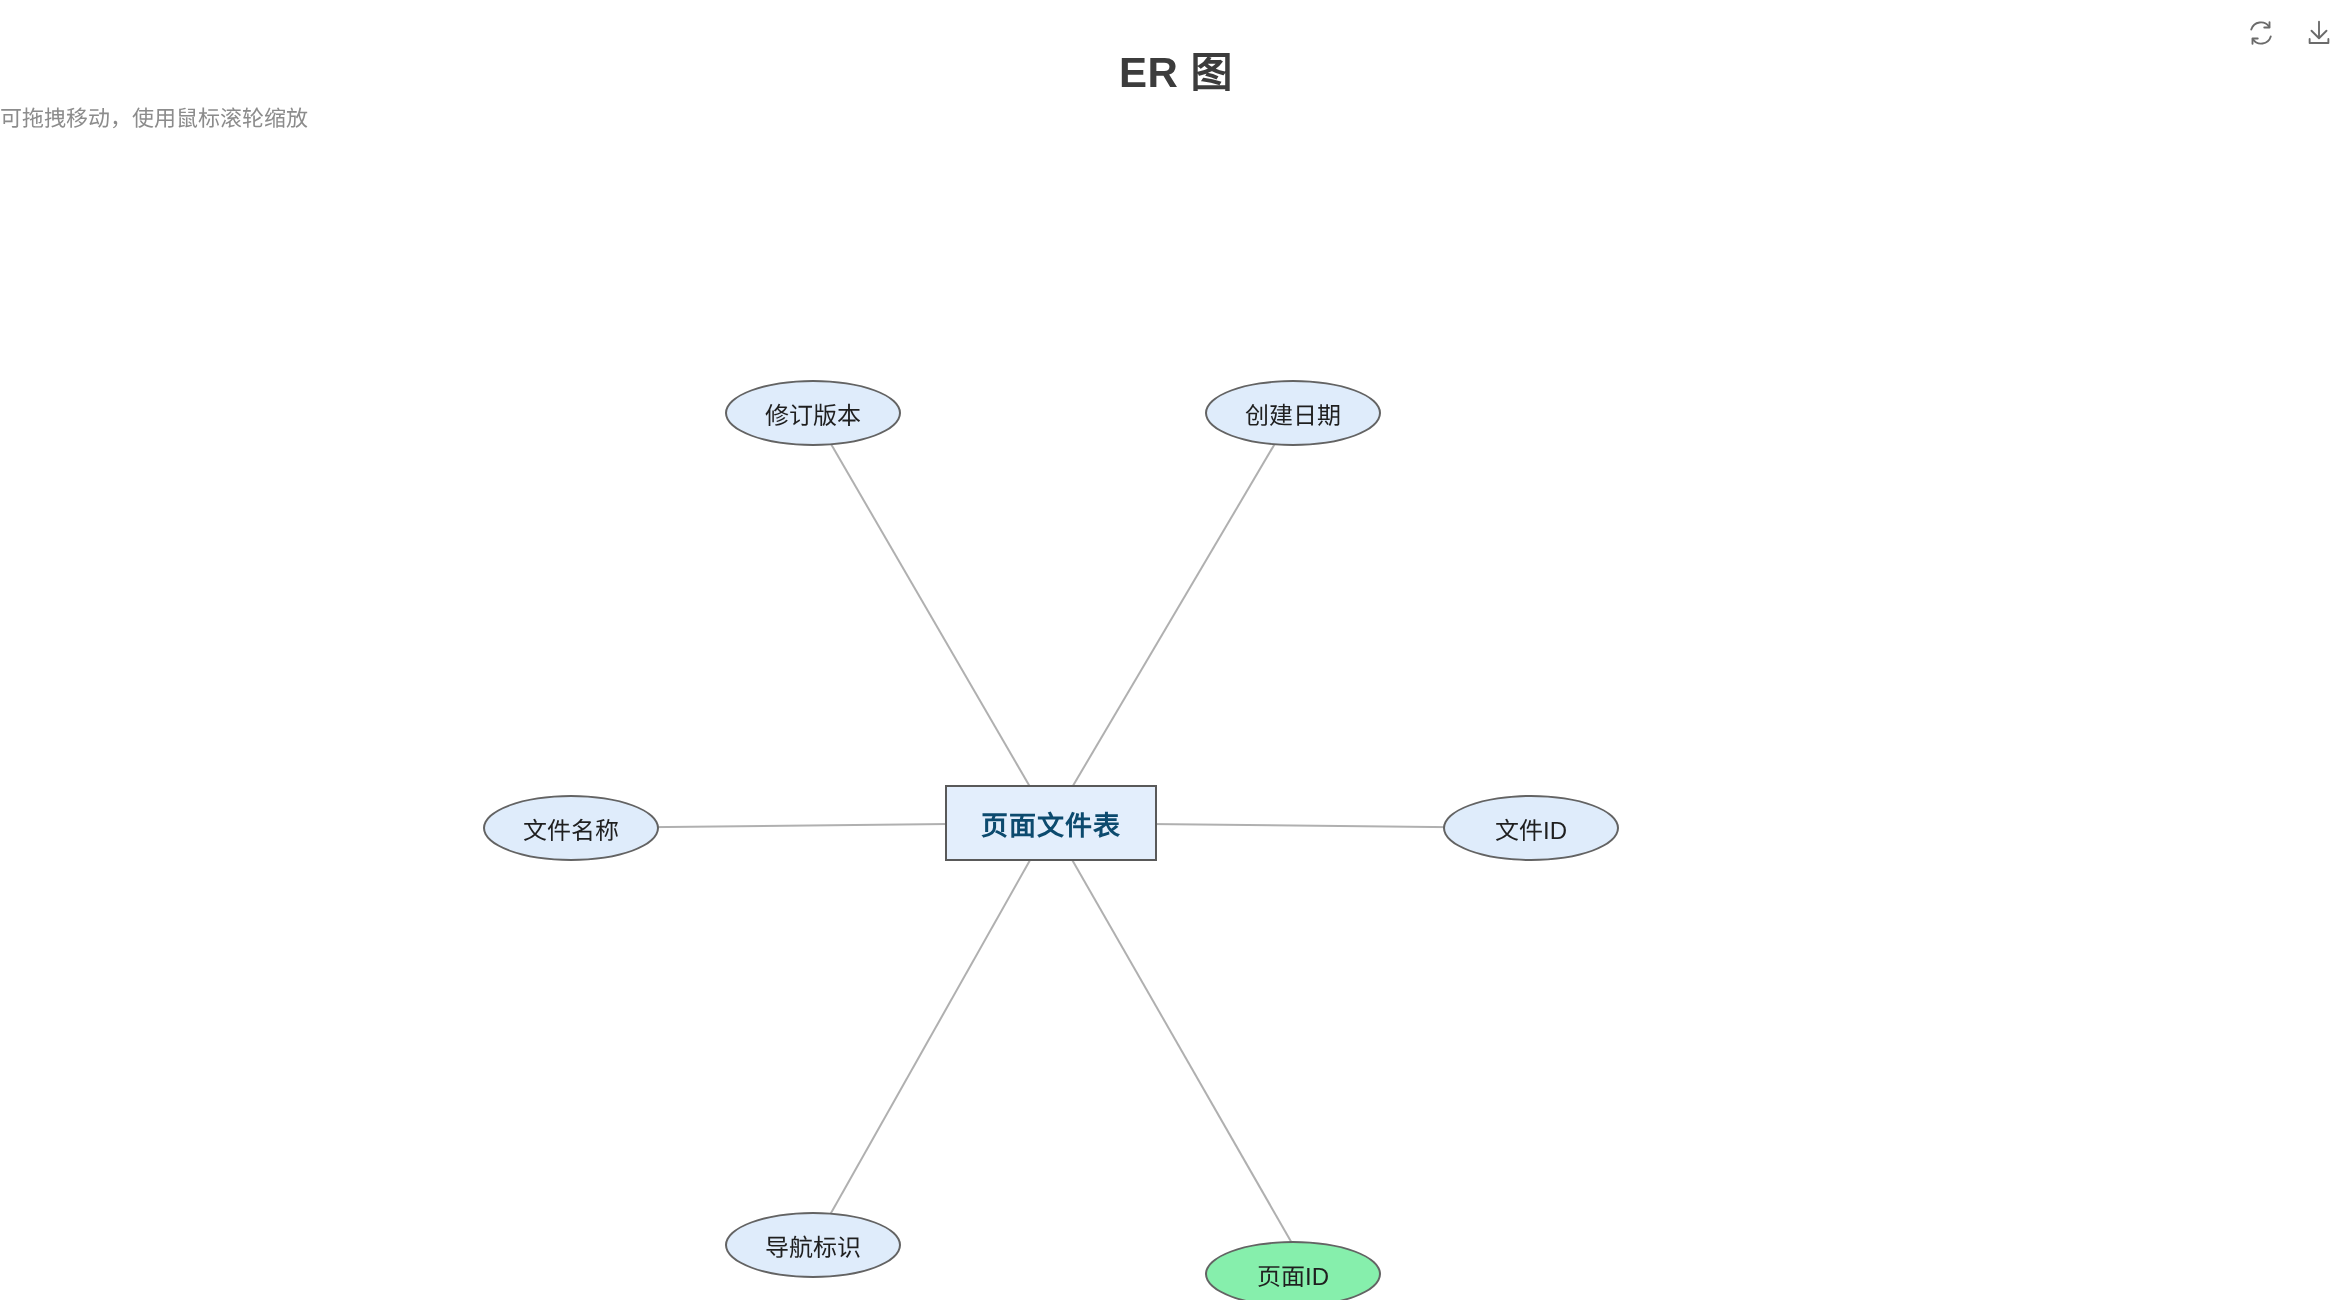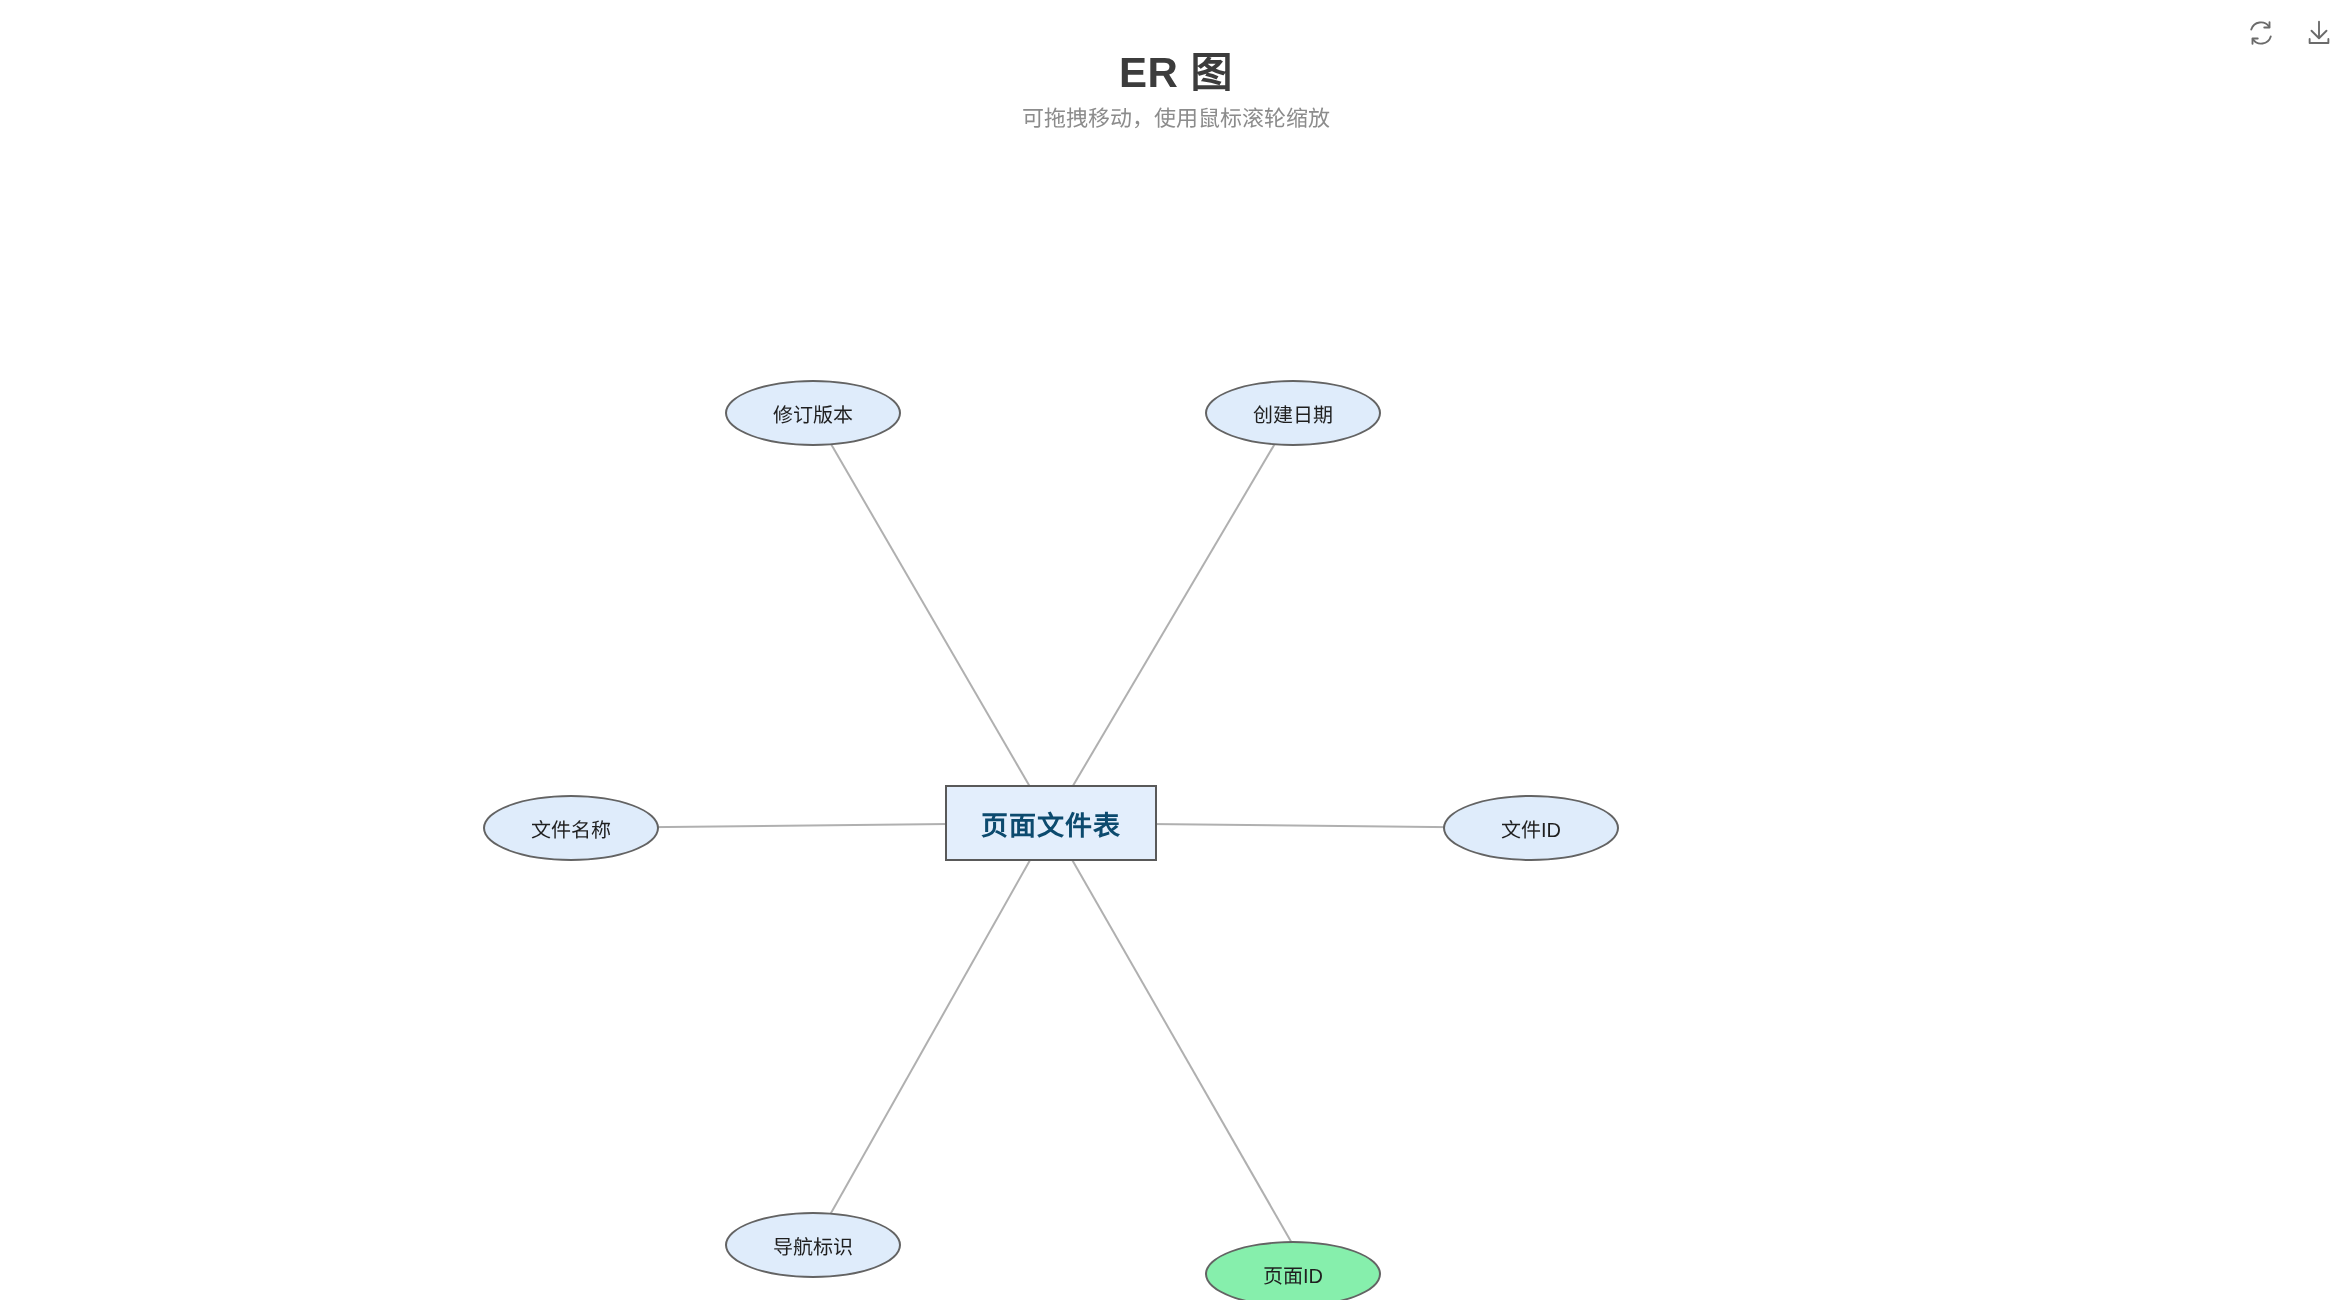--- a/index.html
+++ b/index.html
@@ -41,21 +41,21 @@
     font-weight: bold;
     color: #3c3c3c;
     letter-spacing: 0.5px;
   }
 
   .page-subtitle {
     position: absolute;
     top: 100px;
     left: 0;
     width: 2352px;
-    text-align: center;
+    text-align: left;
     font-size: 22px;
     font-weight: normal;
     color: #8c8c8c;
   }
 
   
   .toolbar {
     position: absolute;
     top: 14px;
     right: 14px;
@@ -116,21 +116,21 @@
   
   .attribute {
     position: absolute;
     display: flex;
     align-items: center;
     justify-content: center;
     background: #dfecfb;
     border: 2px solid #636363;
     border-radius: 50%;
     color: #1f1f1f;
-    font-size: 20px;
+    font-size: 24px;
     font-weight: normal;
     cursor: move;
     z-index: 10;
   }
 
   .node-label {
     pointer-events: none;
     white-space: nowrap;
   }
 </style>

